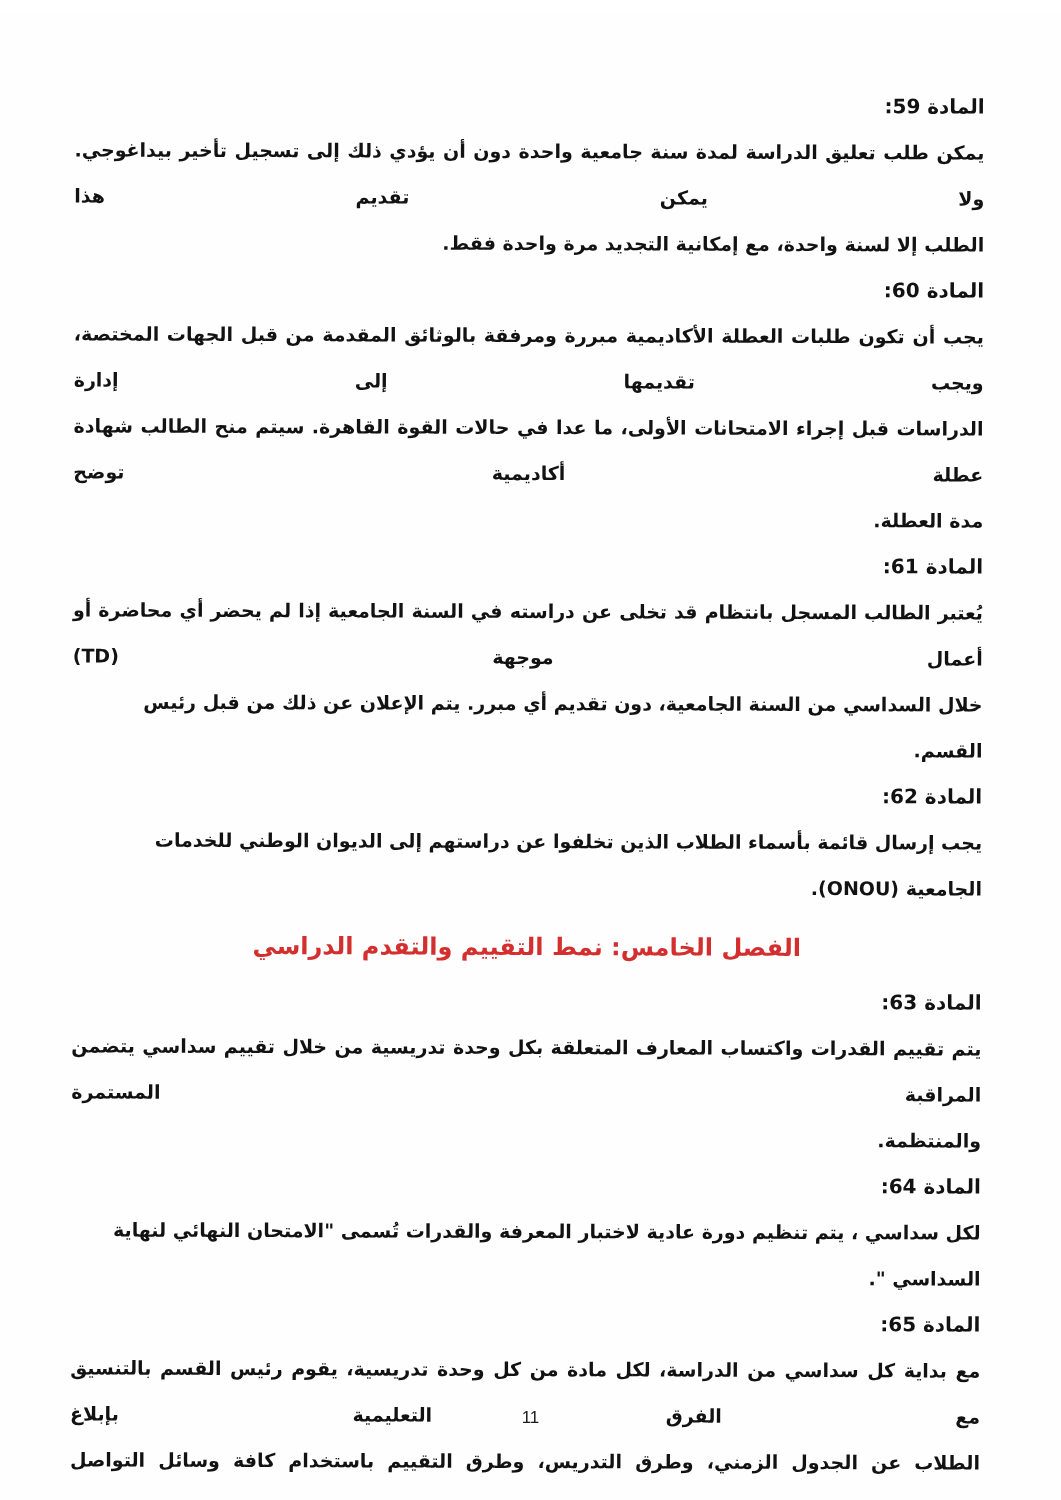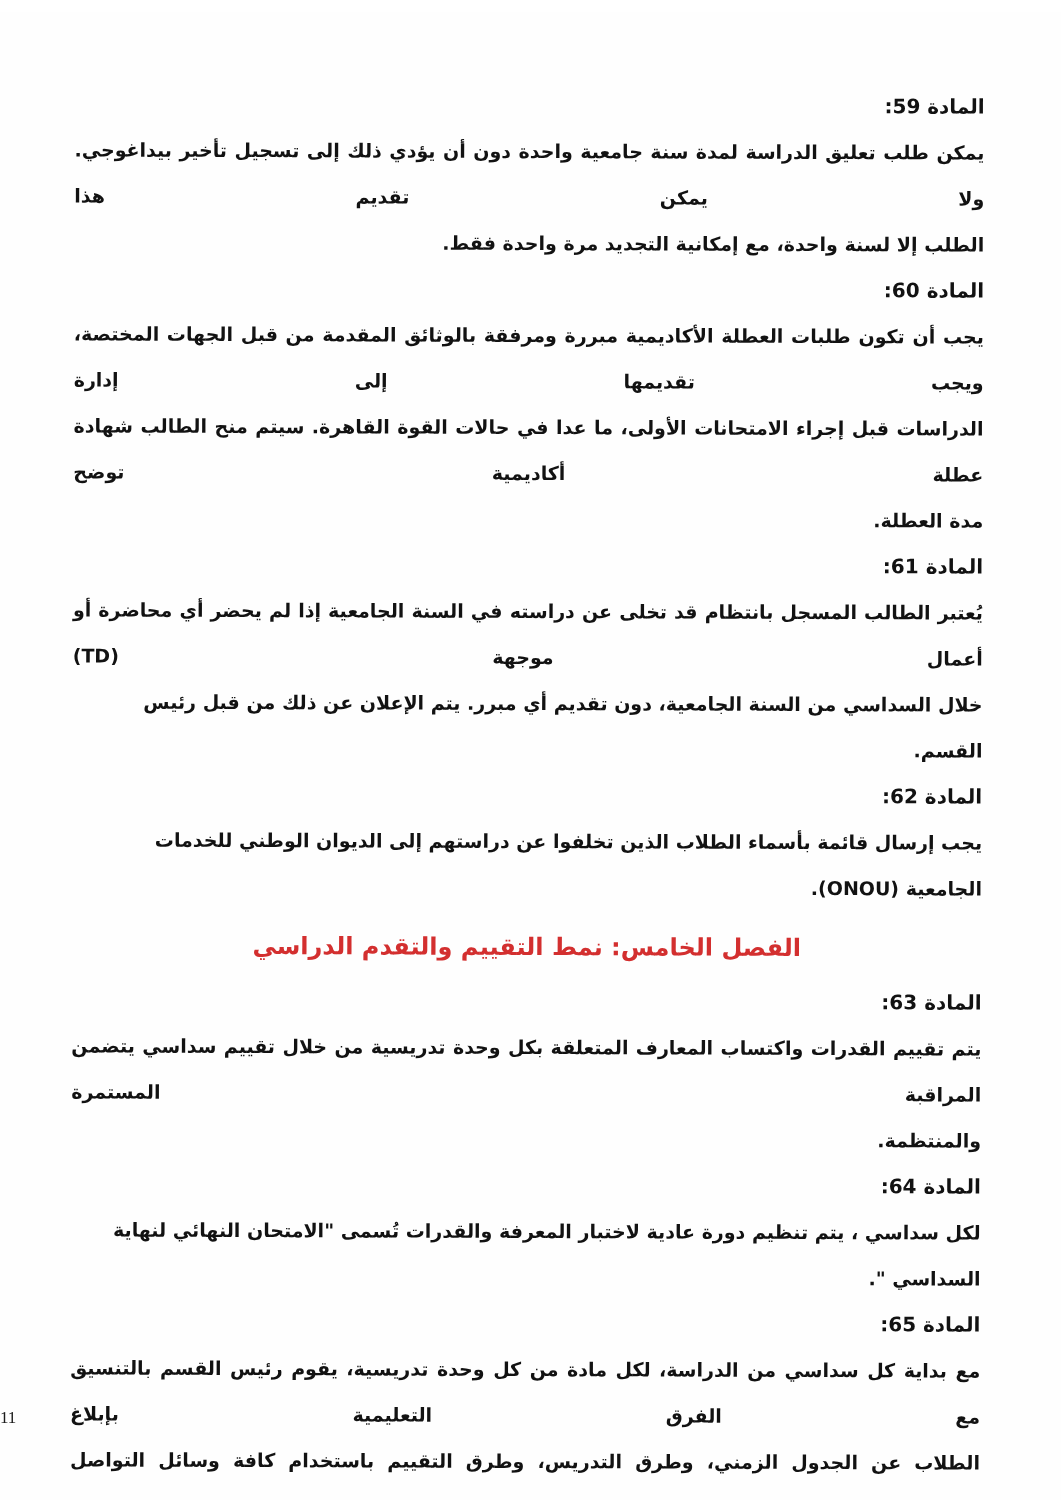--- a/index.html
+++ b/index.html
@@ -42,22 +42,22 @@
     line-height: 46px;
     text-align: center;
     color: #d32f2f;
     font-weight: bold;
   }
   .pagenum {
     position: absolute;
     left: 0;
     right: 0;
     top: 1396px;
-    text-align: left;
-    font-family: Liberation Serif, serif;
+    text-align: center;
+    font-family: Liberation Sans, sans-serif;
     font-weight: normal;
     font-size: 17px;
     color: #1a1a1a;
   }
 </style>
 </head>
 <body>
 
 <div class="page">
   <div class="content">

